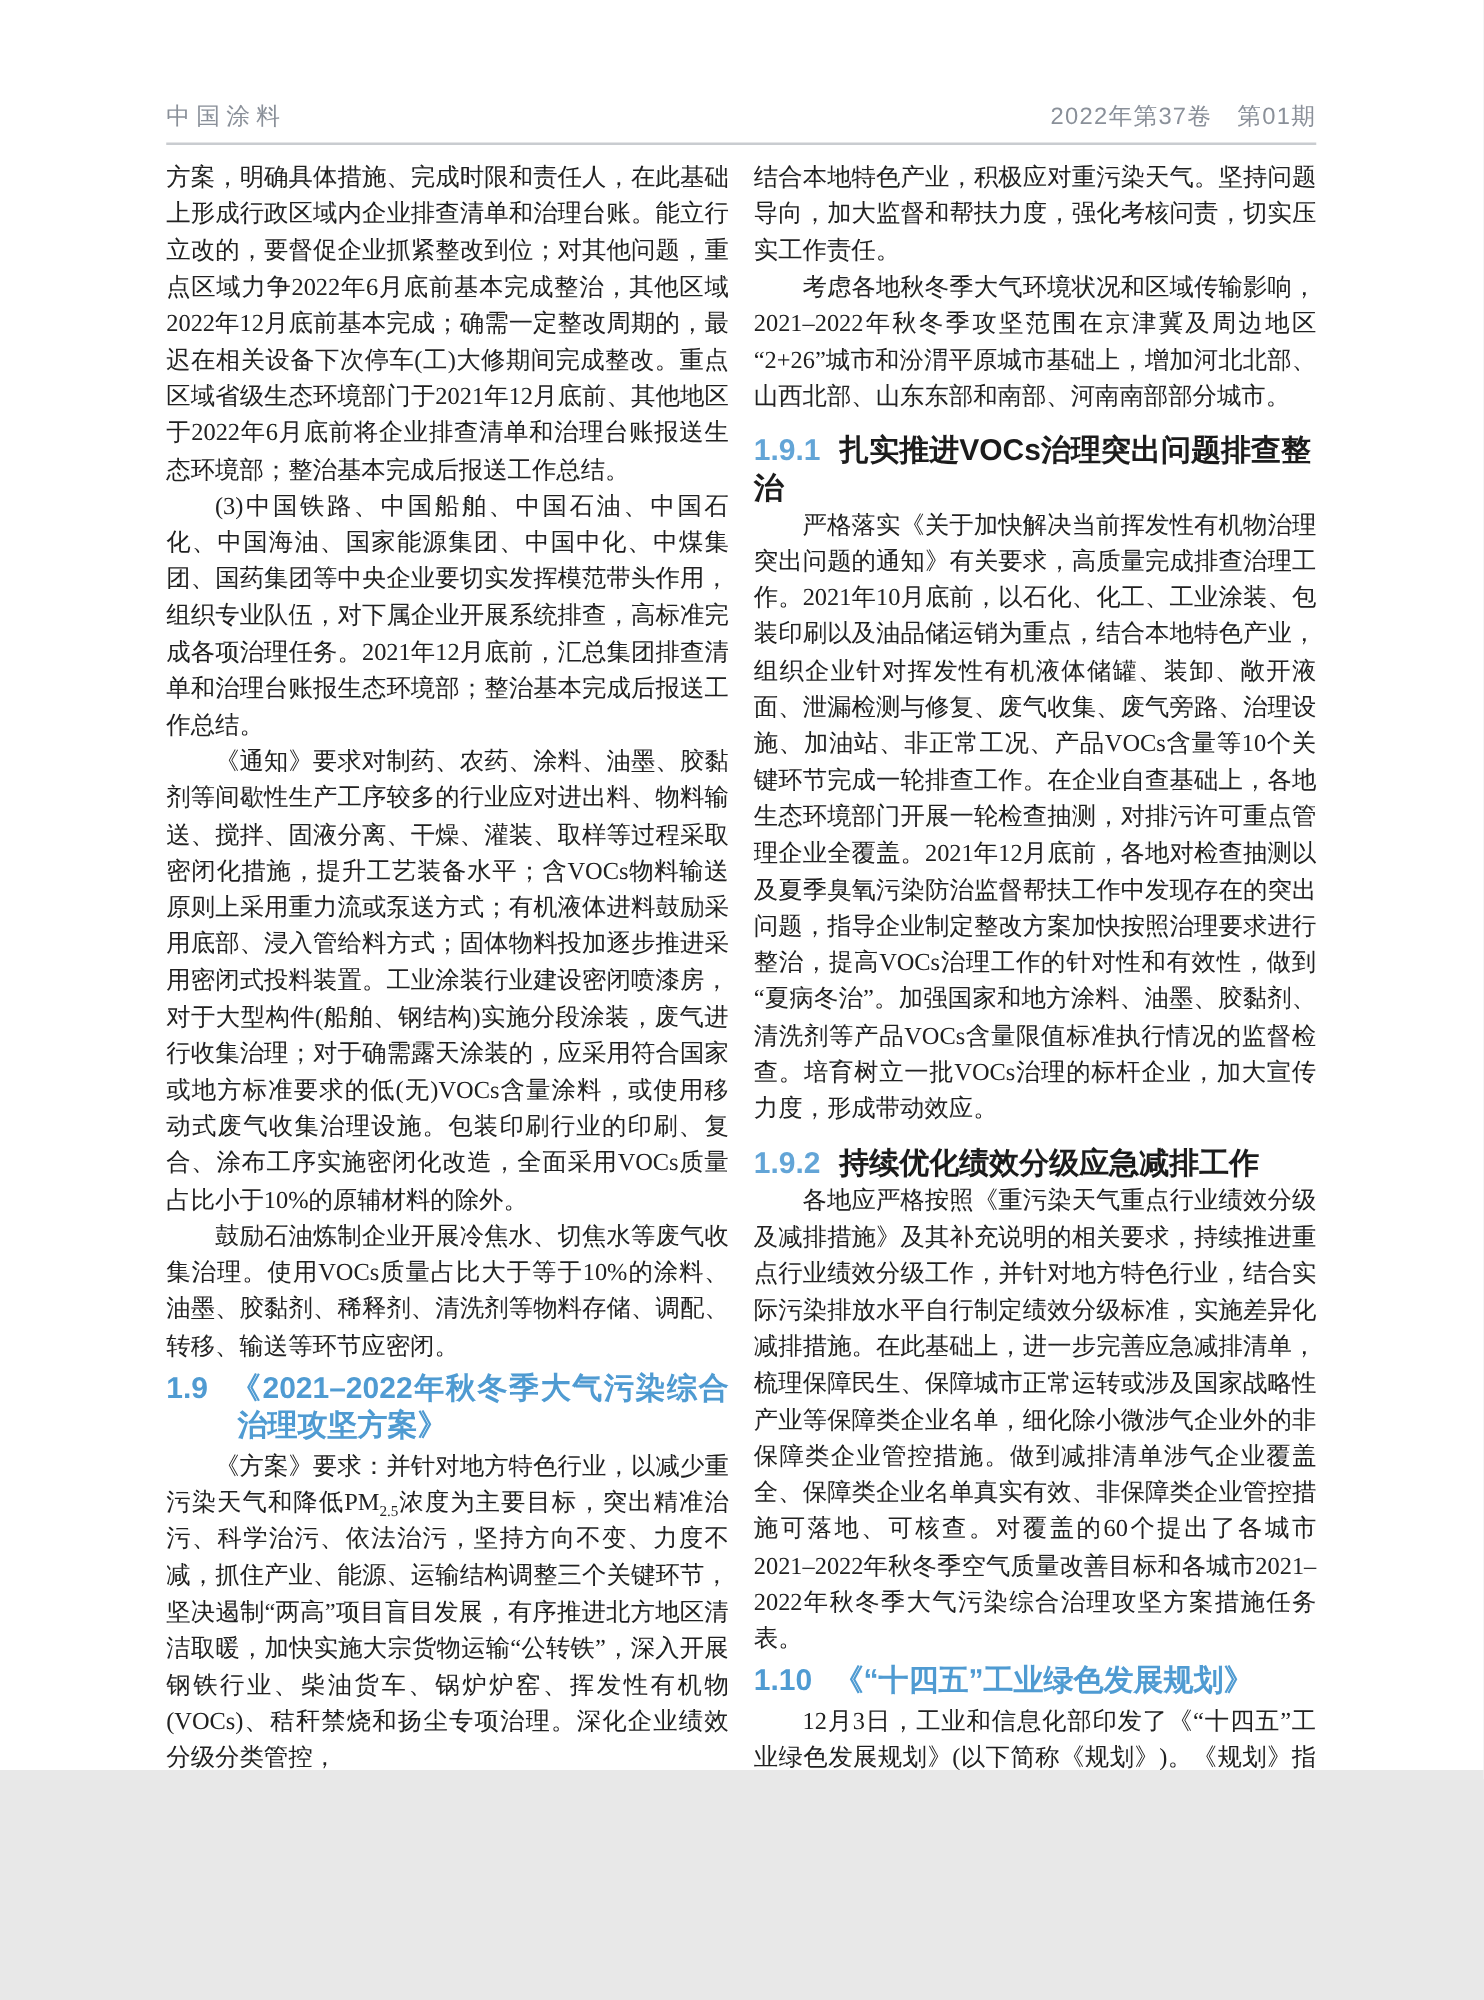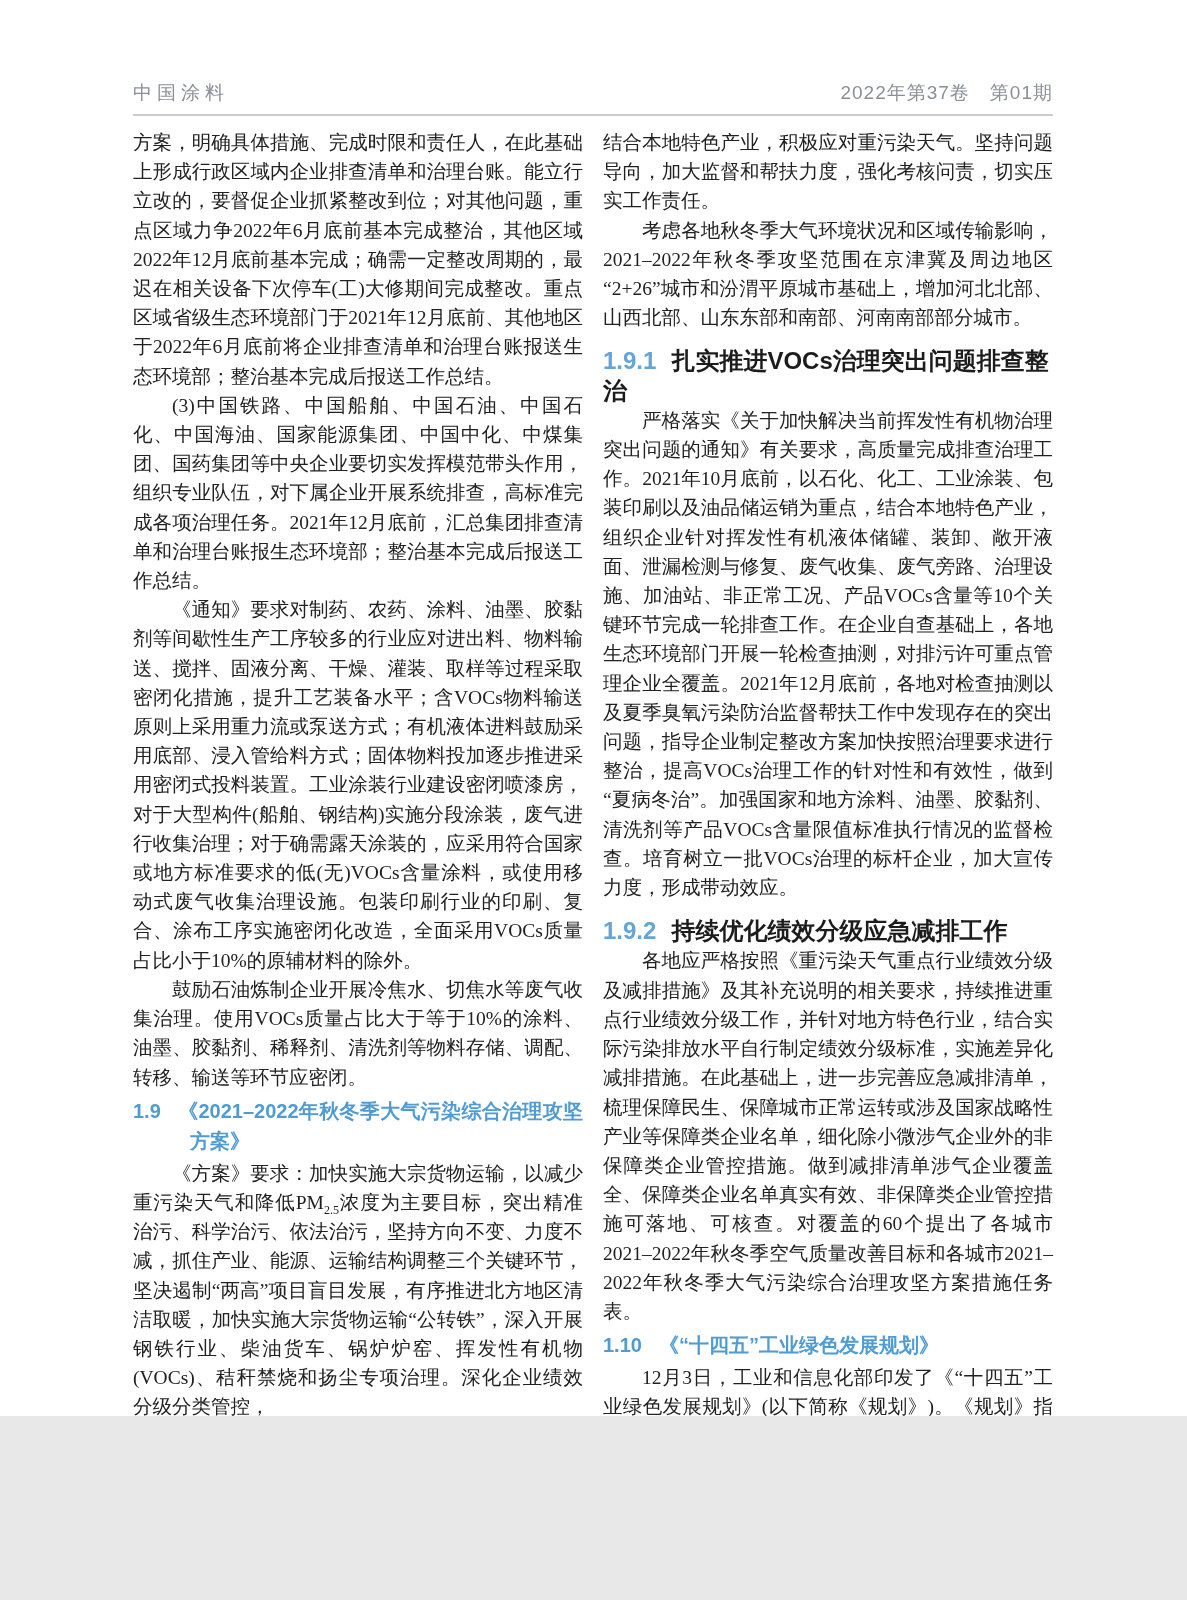--- a/index.html
+++ b/index.html
@@ -39,21 +39,21 @@
     text-indent:2em;
     color:#212121;
   }
   .p.noindent{text-indent:0;}
   sub.chem{font-size:0.62em;line-height:0;}
   
   .h2{
     margin:4px 0 2px;
     font-family:"Liberation Sans", sans-serif;
     font-weight:bold;
-    font-size:20px;
+    font-size:24px;
     line-height:30.5px;
     color:#4f9bd2;
     text-align:justify;
     padding-left:57px;text-indent:-57px;
   }
   .h2 .num{margin-right:17px;}
   
   .h3{
     margin:14px 0 1px;
     font-family:"Liberation Sans", sans-serif;
@@ -106,21 +106,21 @@
 
     <div class="col">
       <p class="p noindent">方案，明确具体措施、完成时限和责任人，在此基础上形成行政区域内企业排查清单和治理台账。能立行立改的，要督促企业抓紧整改到位；对其他问题，重点区域力争2022年6月底前基本完成整治，其他区域2022年12月底前基本完成；确需一定整改周期的，最迟在相关设备下次停车(工)大修期间完成整改。重点区域省级生态环境部门于2021年12月底前、其他地区于2022年6月底前将企业排查清单和治理台账报送生态环境部；整治基本完成后报送工作总结。</p>
       <p class="p">(3)中国铁路、中国船舶、中国石油、中国石化、中国海油、国家能源集团、中国中化、中煤集团、国药集团等中央企业要切实发挥模范带头作用，组织专业队伍，对下属企业开展系统排查，高标准完成各项治理任务。2021年12月底前，汇总集团排查清单和治理台账报生态环境部；整治基本完成后报送工作总结。</p>
       <p class="p">《通知》要求对制药、农药、涂料、油墨、胶黏剂等间歇性生产工序较多的行业应对进出料、物料输送、搅拌、固液分离、干燥、灌装、取样等过程采取密闭化措施，提升工艺装备水平；含VOCs物料输送原则上采用重力流或泵送方式；有机液体进料鼓励采用底部、浸入管给料方式；固体物料投加逐步推进采用密闭式投料装置。工业涂装行业建设密闭喷漆房，对于大型构件(船舶、钢结构)实施分段涂装，废气进行收集治理；对于确需露天涂装的，应采用符合国家或地方标准要求的低(无)VOCs含量涂料，或使用移动式废气收集治理设施。包装印刷行业的印刷、复合、涂布工序实施密闭化改造，全面采用VOCs质量占比小于10%的原辅材料的除外。</p>
       <p class="p">鼓励石油炼制企业开展冷焦水、切焦水等废气收集治理。使用VOCs质量占比大于等于10%的涂料、油墨、胶黏剂、稀释剂、清洗剂等物料存储、调配、转移、输送等环节应密闭。</p>
 
       <h2 class="h2"><span class="num">1.9</span><span>《2021–2022年秋冬季大气污染综合治理攻坚方案》</span></h2>
 
 
-      <p class="p"><span>《方案》要求：加快实施大宗货物运输，以减少重污染天气和降低PM</span><sub class="chem">2.5</sub><span>浓度为主要目标，突出精准治污、科学治污、依法治污，坚持方向不变、力度不减，抓住产业、能源、运输结构调整三个关键环节，坚决遏制“两高”项目盲目发展，有序推进北方地区清洁取暖，加快实施大宗货物运输“公转铁”，深入开展钢铁行业、柴油货车、锅炉炉窑、挥发性有机物(VOCs)、秸秆禁烧和扬尘专项治理。深化企业绩效分级分类管控，</span></p>
+      <p class="p"><span>《方案》要求：并针对地方特色行业，以减少重污染天气和降低PM</span><sub class="chem">2.5</sub><span>浓度为主要目标，突出精准治污、科学治污、依法治污，坚持方向不变、力度不减，抓住产业、能源、运输结构调整三个关键环节，坚决遏制“两高”项目盲目发展，有序推进北方地区清洁取暖，加快实施大宗货物运输“公转铁”，深入开展钢铁行业、柴油货车、锅炉炉窑、挥发性有机物(VOCs)、秸秆禁烧和扬尘专项治理。深化企业绩效分级分类管控，</span></p>
     </div>
 
     <div class="col">
       <p class="p noindent">结合本地特色产业，积极应对重污染天气。坚持问题导向，加大监督和帮扶力度，强化考核问责，切实压实工作责任。</p>
       <p class="p">考虑各地秋冬季大气环境状况和区域传输影响，2021–2022年秋冬季攻坚范围在京津冀及周边地区“2+26”城市和汾渭平原城市基础上，增加河北北部、山西北部、山东东部和南部、河南南部部分城市。</p>
 
       <h3 class="h3"><span class="num">1.9.1</span><span>扎实推进VOCs治理突出问题排查整治</span></h3>
       <p class="p">严格落实《关于加快解决当前挥发性有机物治理突出问题的通知》有关要求，高质量完成排查治理工作。2021年10月底前，以石化、化工、工业涂装、包装印刷以及油品储运销为重点，结合本地特色产业，组织企业针对挥发性有机液体储罐、装卸、敞开液面、泄漏检测与修复、废气收集、废气旁路、治理设施、加油站、非正常工况、产品VOCs含量等10个关键环节完成一轮排查工作。在企业自查基础上，各地生态环境部门开展一轮检查抽测，对排污许可重点管理企业全覆盖。2021年12月底前，各地对检查抽测以及夏季臭氧污染防治监督帮扶工作中发现存在的突出问题，指导企业制定整改方案加快按照治理要求进行整治，提高VOCs治理工作的针对性和有效性，做到“夏病冬治”。加强国家和地方涂料、油墨、胶黏剂、清洗剂等产品VOCs含量限值标准执行情况的监督检查。培育树立一批VOCs治理的标杆企业，加大宣传力度，形成带动效应。</p>
 
       <h3 class="h3"><span class="num">1.9.2</span><span>持续优化绩效分级应急减排工作</span></h3>

